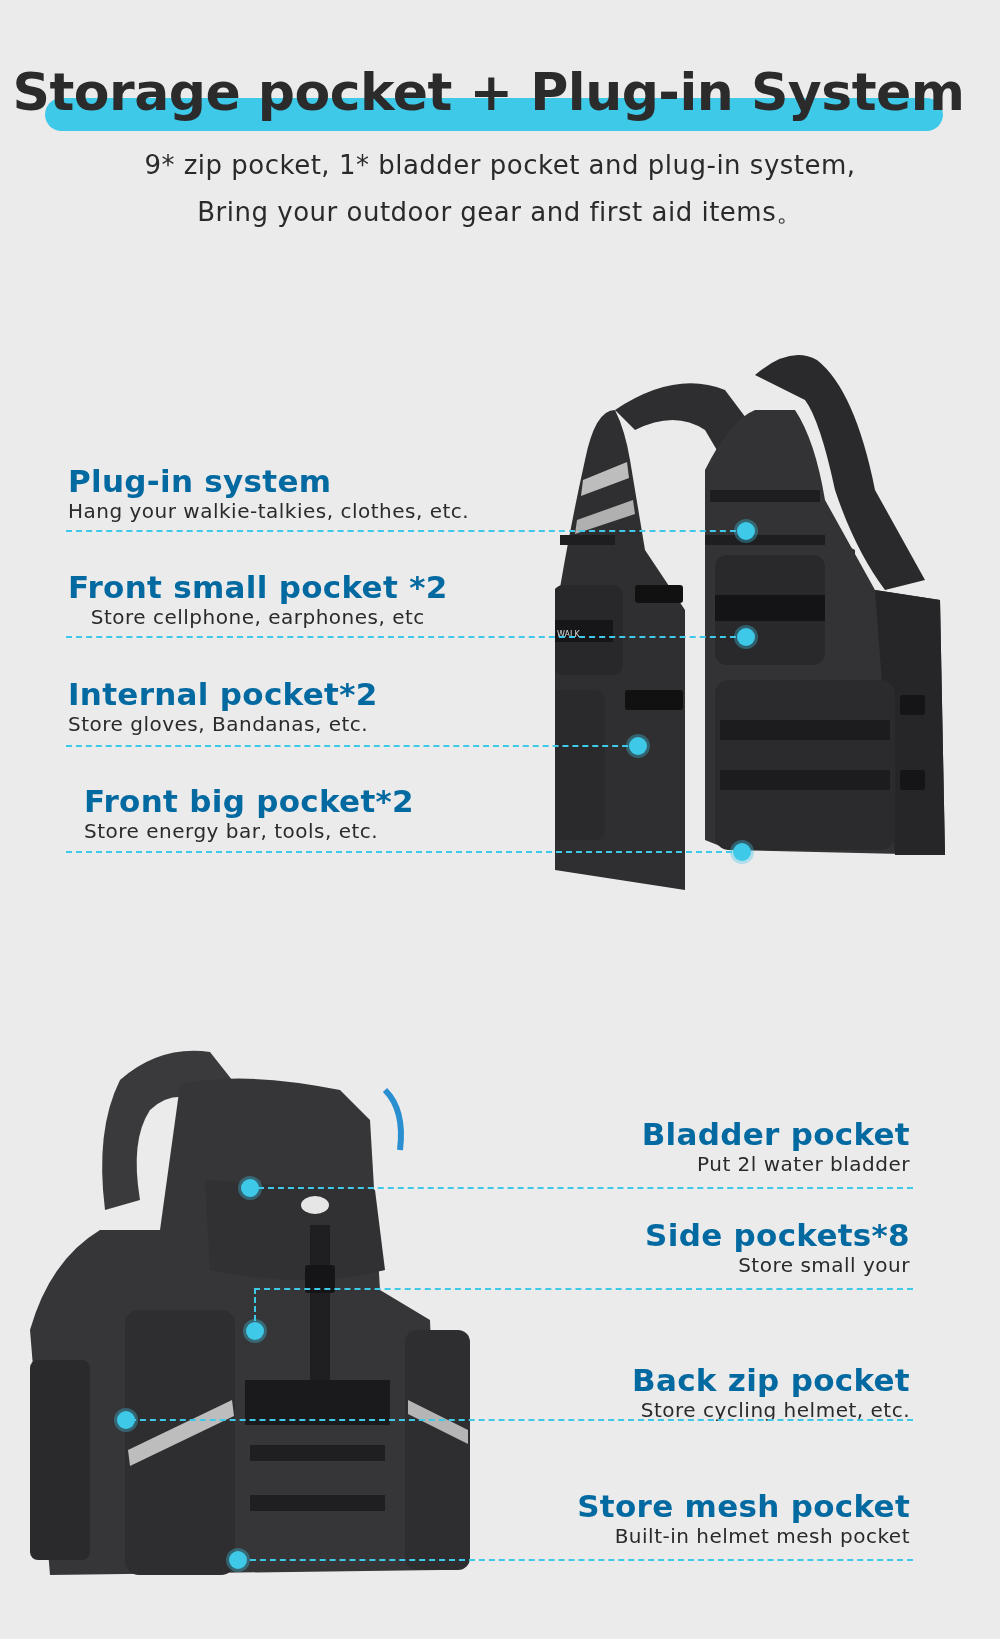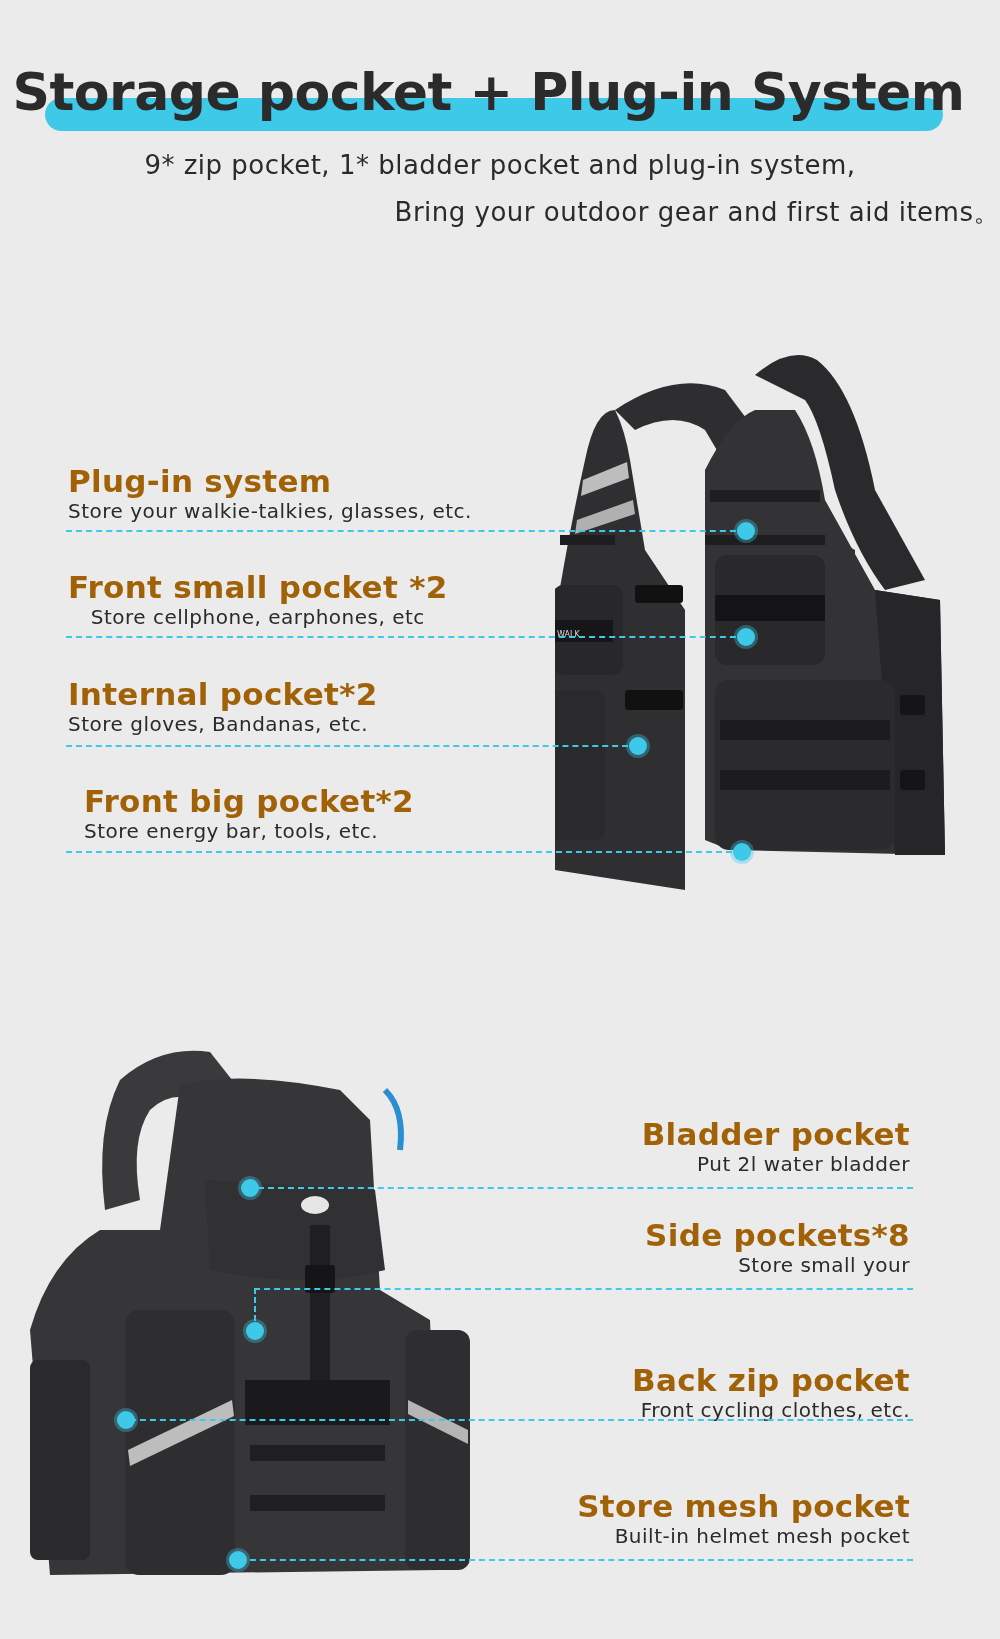--- a/index.html
+++ b/index.html
@@ -4,38 +4,38 @@
 <style>
   * { box-sizing: border-box; margin: 0; padding: 0; }
   html, body { width: 1000px; height: 1639px; background: #ebebeb; overflow: hidden; }
   body { position: relative; font-family: "DejaVu Sans", "Liberation Sans", sans-serif; color: #2a2a2a; }
 
   .title-band { position: absolute; left: 45px; top: 98px; width: 898px; height: 33px; border-radius: 17px; }
   .title { position: absolute; left: 0; top: 62px; width: 977px; text-align: center; font-size: 52px; font-weight: bold; letter-spacing: -0.5px; color: #2b2b2b; }
   .subtitle { position: absolute; left: 0; width: 1000px; text-align: center; font-size: 26px; color: #2a2a2a; letter-spacing: 0.5px; }
 
   .feat { position: absolute; }
-  .feat-title { font-size: 31px; font-weight: bold; color: #a16207; white-space: nowrap; letter-spacing: 0.3px; }
+  .feat-title { font-size: 31px; font-weight: bold; color: #0369a1; white-space: nowrap; letter-spacing: 0.3px; }
   .feat-sub { font-size: 20px; color: #2a2a2a; white-space: nowrap; letter-spacing: 0.5px; margin-top: 0px; }
   .left-feat { left: 68px; }
   .right-feat { right: 90px; text-align: right; }
 
   .dash { position: absolute; height: 0; border-top: 2px dashed; }
   .vdash { position: absolute; width: 0; border-left: 2px dashed; }
   .dot { position: absolute; width: 18px; height: 18px; border-radius: 50%; transform: translate(-9px, -9px); box-shadow: 0 0 0 3px rgba(61,198,230,0.35); }
 
   .vest { position: absolute; }
 </style>
 </head>
 <body>
 
 <div class="title-band" style="background:#3ec9e8;"></div>
 <h1 class="title">Storage pocket + Plug-in System</h1>
 <p class="subtitle" style="top:150px;">9* zip pocket, 1* bladder pocket and plug-in system,</p>
-<p class="subtitle" style="top:195px;text-align:right;">Bring your outdoor gear and first aid items。</p>
+<p class="subtitle" style="top:195px;">Bring your outdoor gear and first aid items。</p>
 
 <svg class="vest" style="left:555px; top:350px;" width="430" height="545" viewBox="0 0 430 545">
 
   <path d="M60 60 Q120 20 170 40 L230 120 Q260 180 300 200 L300 260 Q250 230 215 190 L150 80 Q120 60 80 80 Z" fill="#2e2e30"></path>
   <path d="M200 25 Q235 -5 262 10 Q300 40 320 140 L370 230 L330 240 Q300 200 280 140 Q265 70 250 50 Z" fill="#2a2a2c"></path>
 
   <path d="M30 110 Q40 60 60 60 Q70 80 75 110 L90 200 L130 260 L130 540 L0 520 L-5 300 Q10 200 30 110 Z" fill="#2f2f31"></path>
 
   <path d="M28 130 L72 112 L74 128 L26 146 Z" fill="#bdbdbd"></path>
   <path d="M22 170 L78 150 L80 164 L20 184 Z" fill="#b0b0b0"></path>
@@ -64,21 +64,21 @@
   <rect x="165" y="420" width="170" height="20" fill="#1c1c1e"></rect>
 
   <rect x="345" y="345" width="25" height="20" rx="3" fill="#151517"></rect>
   <rect x="345" y="420" width="25" height="20" rx="3" fill="#151517"></rect>
 
   <text x="2" y="287" font-size="8" fill="#dcdcdc" font-family="DejaVu Sans, sans-serif">WALK</text>
 </svg>
 
 <div class="feat left-feat" style="top:463px;">
   <div class="feat-title">Plug-in system</div>
-  <div class="feat-sub">Store your walkie-talkies, glasses, etc.</div>
+  <div class="feat-sub">Hang your walkie-talkies, clothes, etc.</div>
 </div>
 <div class="dash" style="left:66px; top:530px; width:680px; border-color:#3ec9e8;"></div>
 <div class="dot" style="left:746px; top:531px; background:#3ec9e8;"></div>
 
 <div class="feat left-feat" style="top:569px;text-align:center;">
   <div class="feat-title">Front small pocket *2</div>
   <div class="feat-sub">Store cellphone, earphones, etc</div>
 </div>
 <div class="dash" style="left:66px; top:636px; width:680px; border-color:#3ec9e8;"></div>
 <div class="dot" style="left:746px; top:637px; background:#3ec9e8;"></div>
@@ -134,21 +134,21 @@
 <div class="feat right-feat" style="top:1217px;">
   <div class="feat-title">Side pockets*8</div>
   <div class="feat-sub">Store small your</div>
 </div>
 <div class="dash" style="left:254px; top:1288px; width:659px; border-color:#3ec9e8;"></div>
 <div class="vdash" style="left:254px; top:1288px; height:42px; border-color:#3ec9e8;"></div>
 <div class="dot" style="left:255px; top:1331px; background:#3ec9e8;"></div>
 
 <div class="feat right-feat" style="top:1351px;margin-top:11px;">
   <div class="feat-title">Back zip pocket</div>
-  <div class="feat-sub">Front cycling clothes, etc.</div>
+  <div class="feat-sub">Store cycling helmet, etc.</div>
 </div>
 <div class="dash" style="left:130px; top:1419px; width:783px; border-color:#3ec9e8;"></div>
 <div class="dot" style="left:126px; top:1420px; background:#3ec9e8;"></div>
 
 <div class="feat right-feat" style="top:1488px;">
   <div class="feat-title">Store mesh pocket</div>
   <div class="feat-sub">Built-in helmet mesh pocket</div>
 </div>
 <div class="dash" style="left:240px; top:1559px; width:673px; border-color:#3ec9e8;"></div>
 <div class="dot" style="left:238px; top:1560px; background:#3ec9e8;"></div>

